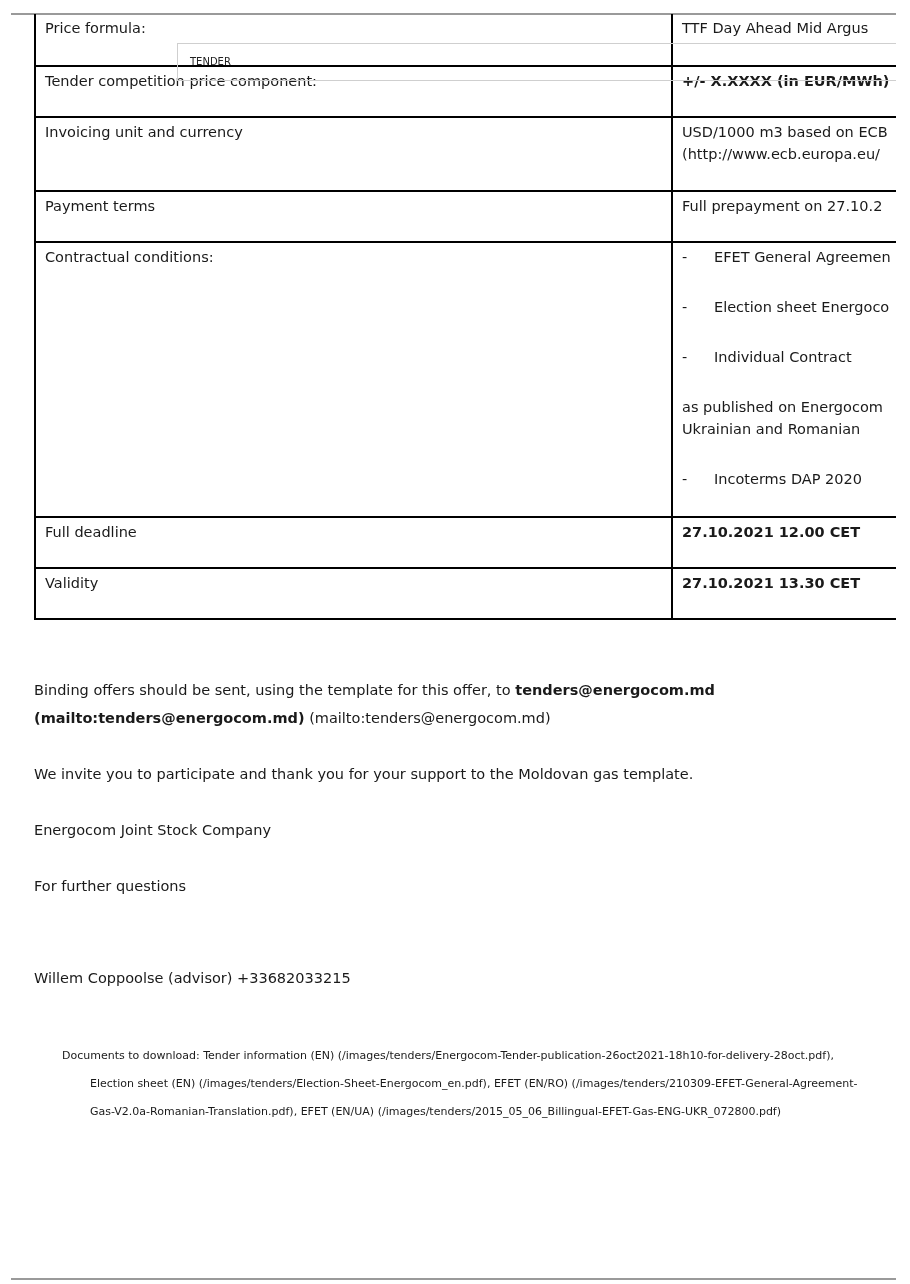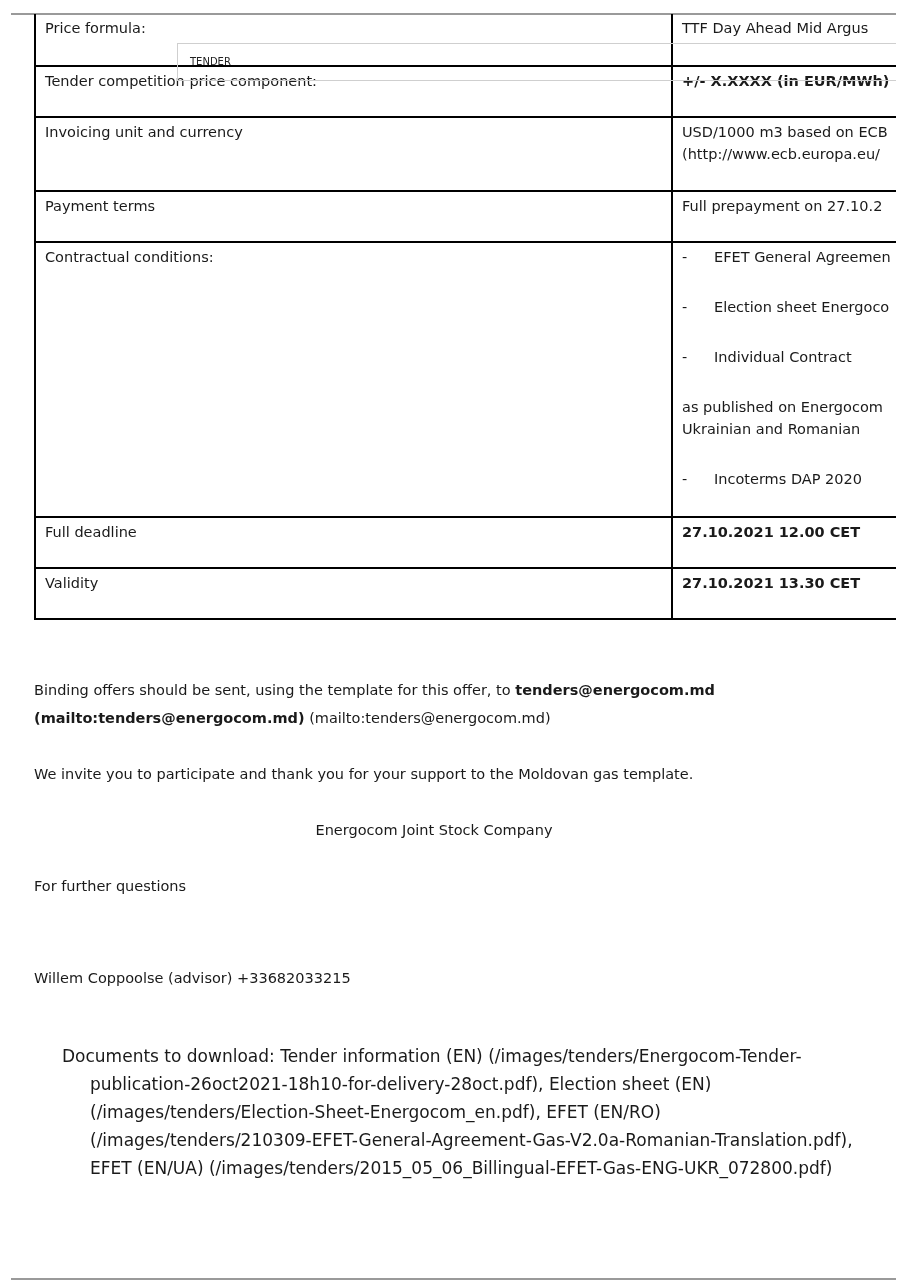--- a/index.html
+++ b/index.html
@@ -85,21 +85,21 @@
       line-height: 28px;
     }
     .email-link { font-weight: bold; color: #1a1a1a; text-decoration: none; text-align: right; }
     .mailto-link { color: #1a1a1a; text-decoration: none; }
 
     .docs {
       position: absolute;
       left: 62px;
       top: 1042px;
       width: 770px;
-      font-size: 17px;
+      font-size: 11px;
       line-height: 28px;
       padding-left: 28px;
       text-indent: -28px;
     }
     .docs a { color: #1a1a1a; text-decoration: none; }
   </style>
 </head>
 <body>
 
 <div class="viewport">
@@ -155,21 +155,21 @@
   <div class="overlay-box">
     <span class="overlay-label">TENDER</span>
   </div>
 
   <div class="para" style="top:676px;">
     <span>Binding offers should be sent, using the template for this offer, to </span><a class="email-link">tenders@energocom.md</a><br>
     <a class="email-link">(mailto:tenders@energocom.md)</a> <a class="mailto-link">(mailto:tenders@energocom.md)</a>
   </div>
 
   <div class="para" style="top:760px;">We invite you to participate and thank you for your support to the Moldovan gas template.</div>
-  <div class="para" style="top:816px;text-align:center;">Energocom Joint Stock Company</div>
+  <div class="para" style="top:816px;">Energocom Joint Stock Company</div>
   <div class="para" style="top:872px;">For further questions</div>
   <div class="para" style="top:964px;">Willem Coppoolse (advisor) +33682033215</div>
 
   <div class="docs">
     <span>Documents to download: </span><a><span>Tender information (EN)</span> <span>(/images/tenders/Energocom-Tender-publication-26oct2021-18h10-for-delivery-28oct.pdf)</span></a><span>, </span><a><span>Election sheet (EN)</span> <span>(/images/tenders/Election-Sheet-Energocom_en.pdf)</span></a><span>, </span><a><span>EFET (EN/RO)</span> <span>(/images/tenders/210309-EFET-General-Agreement-Gas-V2.0a-Romanian-Translation.pdf)</span></a><span>, </span><a><span>EFET (EN/UA)</span> <span>(/images/tenders/2015_05_06_Billingual-EFET-Gas-ENG-UKR_072800.pdf)</span></a>
   </div>
 
   <div class="rule bottom"></div>
 </div>
 

